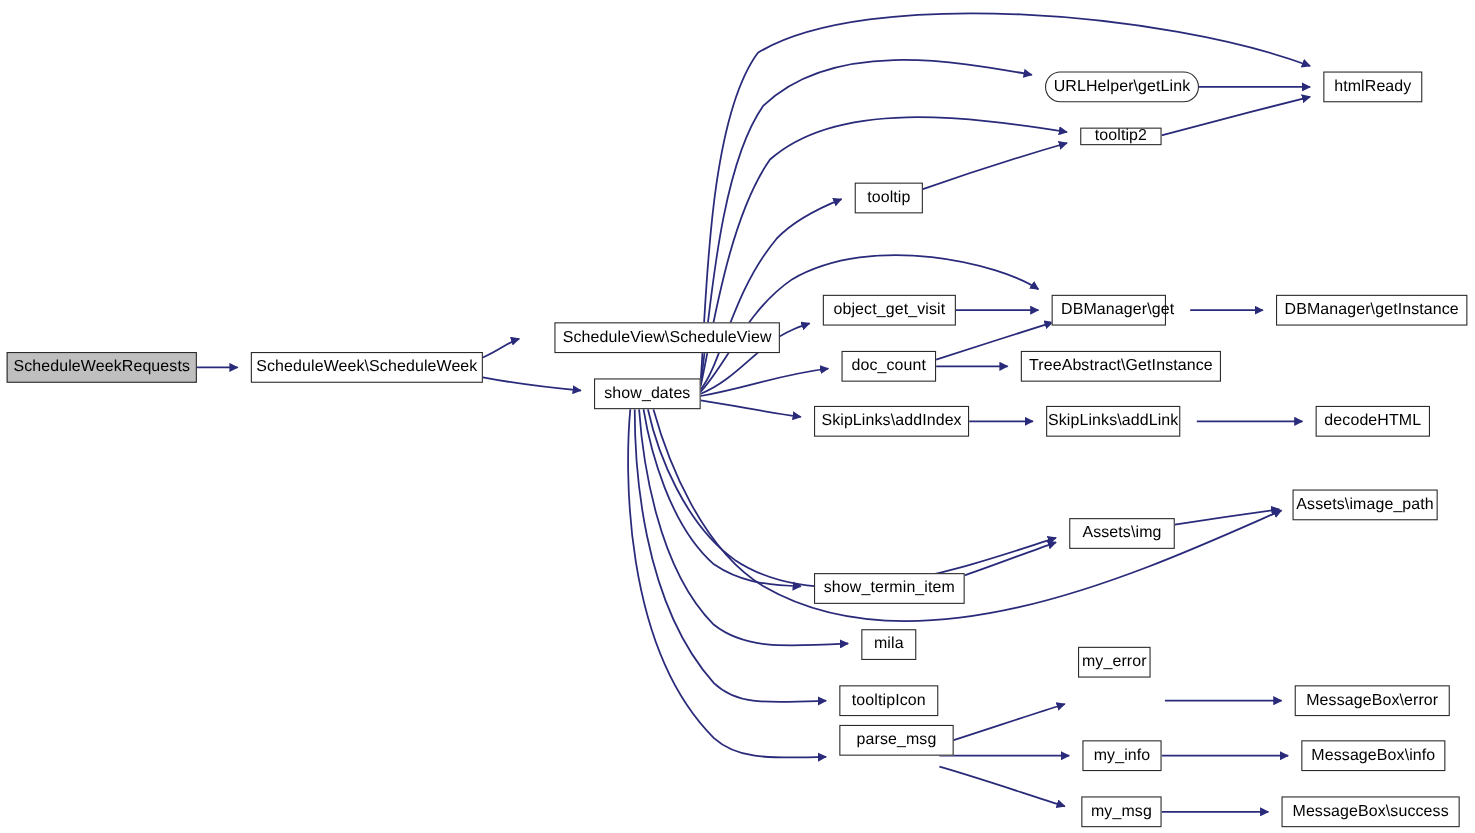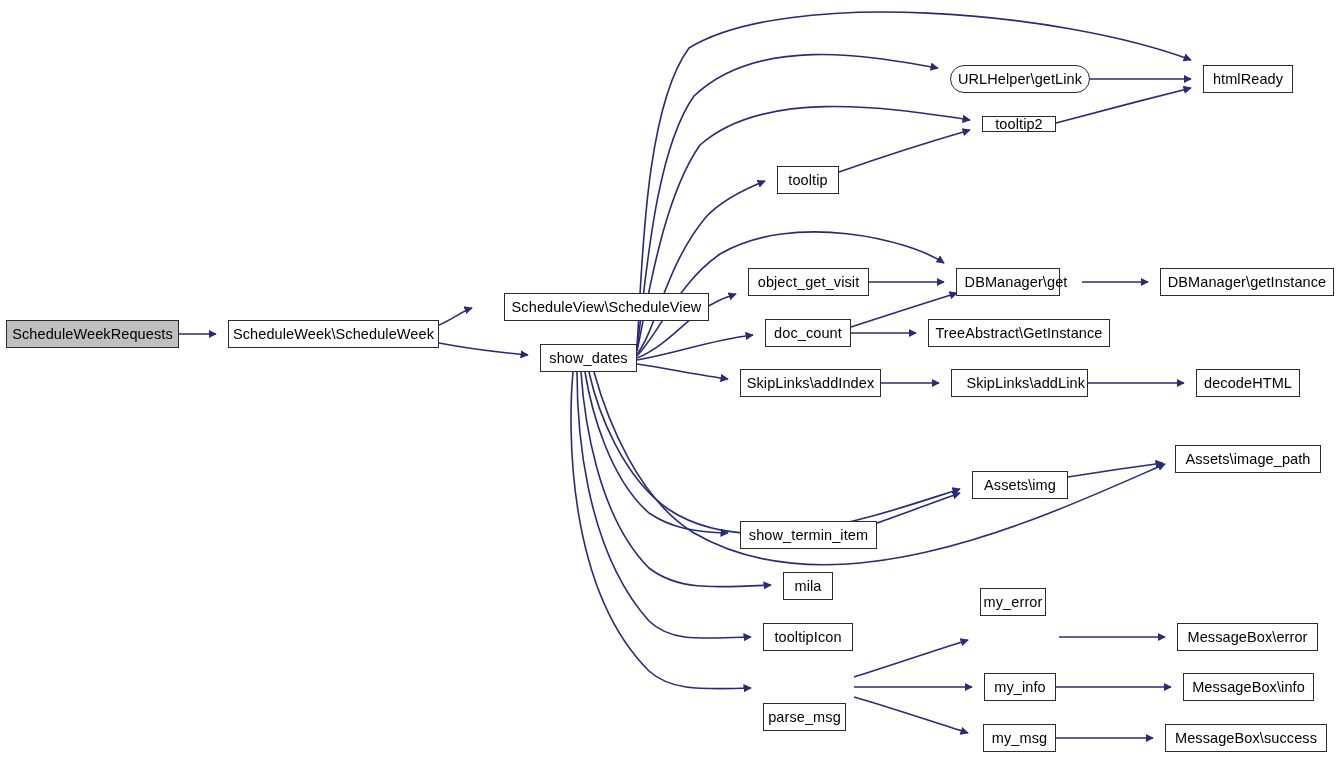--- a/index.html
+++ b/index.html
@@ -130,42 +130,42 @@
       </div>
       <div class="node" style="left: 1160px; top: 268px; width: 174px; height: 28px;">
         <span class="node-label">DBManager\getInstance</span>
       </div>
       <div class="node" style="left: 928px; top: 319px; width: 182px; height: 28px;">
         <span class="node-label">TreeAbstract\GetInstance</span>
       </div>
       <div class="node" style="left: 740px; top: 369px; width: 141px; height: 28px;">
         <span class="node-label">SkipLinks\addIndex</span>
       </div>
-      <div class="node" style="left: 951px; top: 369px; width: 137px; height: 28px; justify-content: flex-end;">
+      <div class="node" style="left: 951px; top: 369px; width: 122px; height: 28px;">
         <span class="node-label">SkipLinks\addLink</span>
       </div>
       <div class="node" style="left: 1196px; top: 369px; width: 104px; height: 28px;">
         <span class="node-label">decodeHTML</span>
       </div>
-      <div class="node" style="left: 1175px; top: 445px; width: 146px; height: 28px;">
+      <div class="node" style="left: 1175px; top: 445px; width: 132px; height: 28px;">
         <span class="node-label">Assets\image_path</span>
       </div>
       <div class="node" style="left: 972px; top: 471px; width: 96px; height: 28px;">
         <span class="node-label">Assets\img</span>
       </div>
       <div class="node" style="left: 740px; top: 521px; width: 137px; height: 28px;">
         <span class="node-label">show_termin_item</span>
       </div>
       <div class="node" style="left: 783px; top: 572px; width: 50px; height: 28px;">
         <span class="node-label">mila</span>
       </div>
       <div class="node" style="left: 763px; top: 623px; width: 90px; height: 28px;">
         <span class="node-label">tooltipIcon</span>
       </div>
-      <div class="node" style="left: 763px; top: 703px; width: 83px; height: 28px;">
+      <div class="node" style="left: 763px; top: 659px; width: 104px; height: 28px;">
         <span class="node-label">parse_msg</span>
       </div>
       <div class="node" style="left: 980px; top: 588px; width: 66px; height: 28px;">
         <span class="node-label">my_error</span>
       </div>
       <div class="node" style="left: 984px; top: 673px; width: 72px; height: 28px;">
         <span class="node-label">my_info</span>
       </div>
       <div class="node" style="left: 983px; top: 724px; width: 73px; height: 28px;">
         <span class="node-label">my_msg</span>

